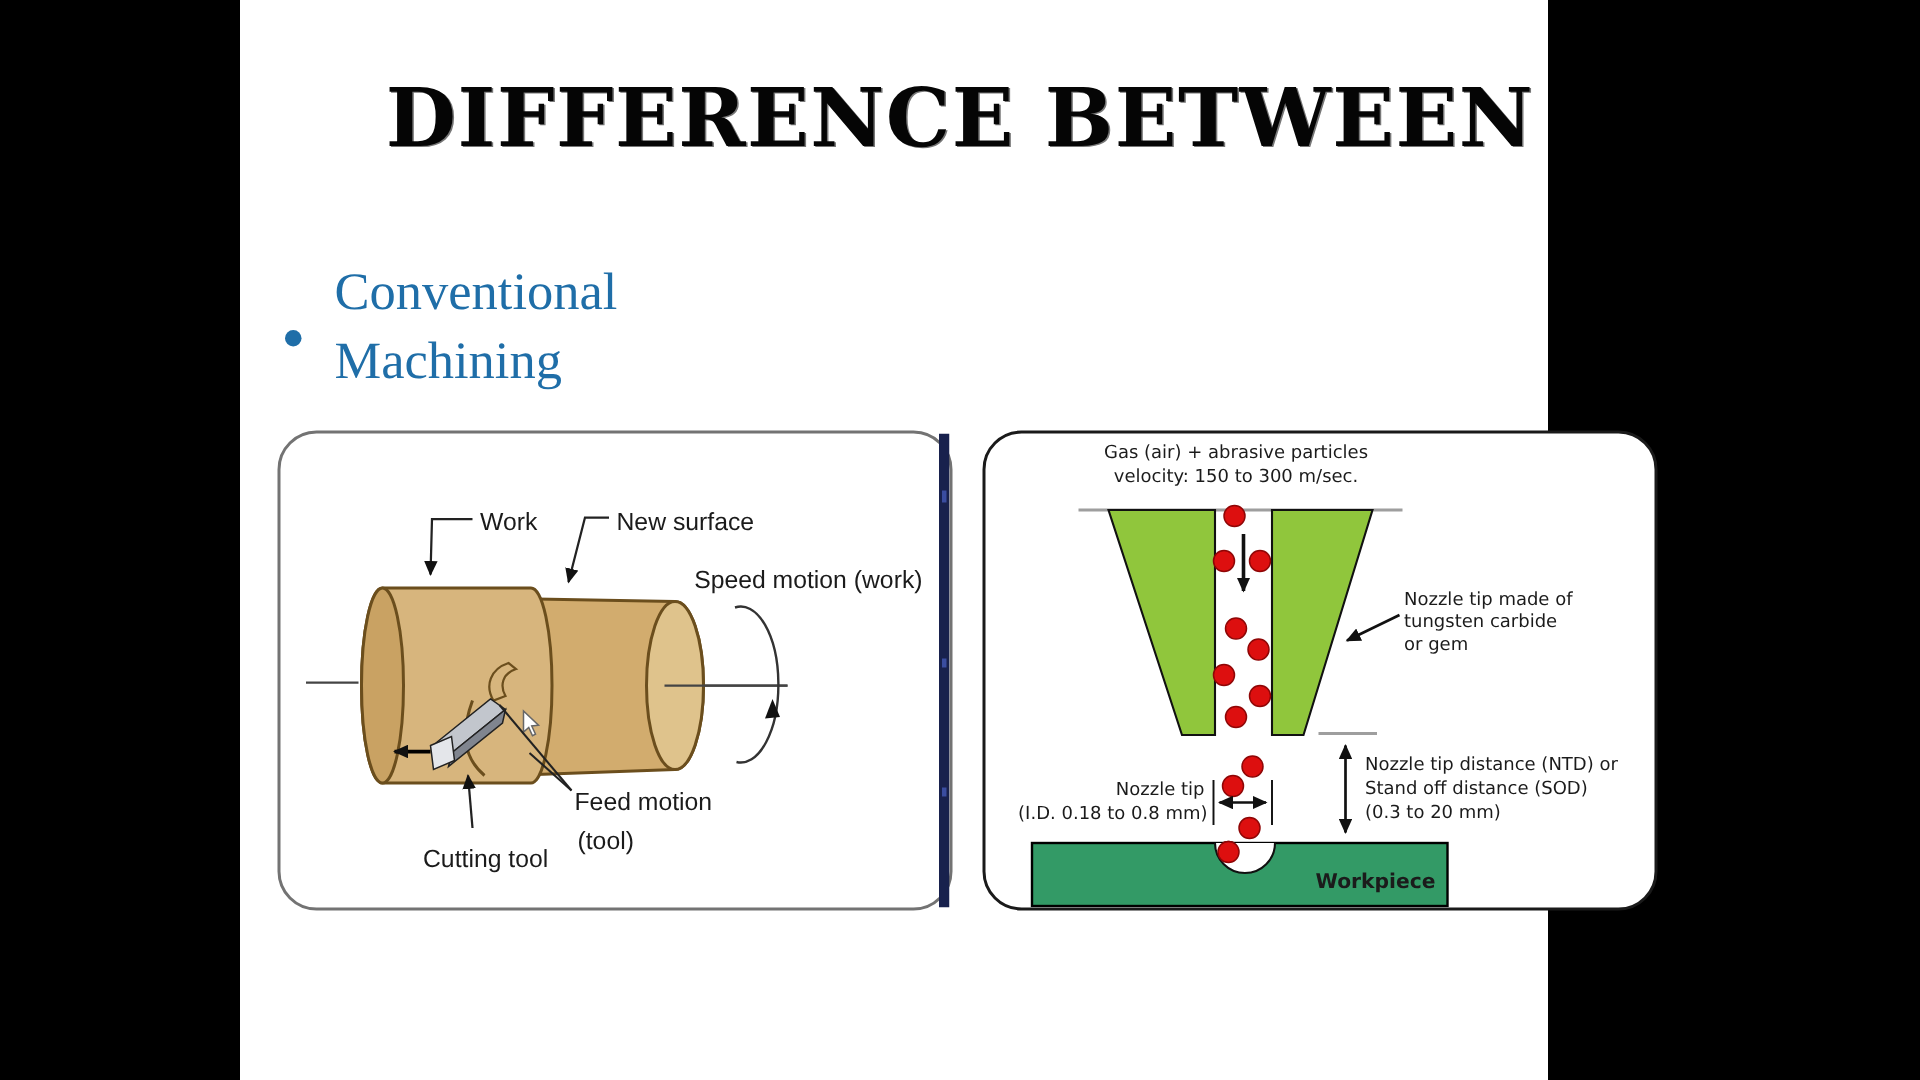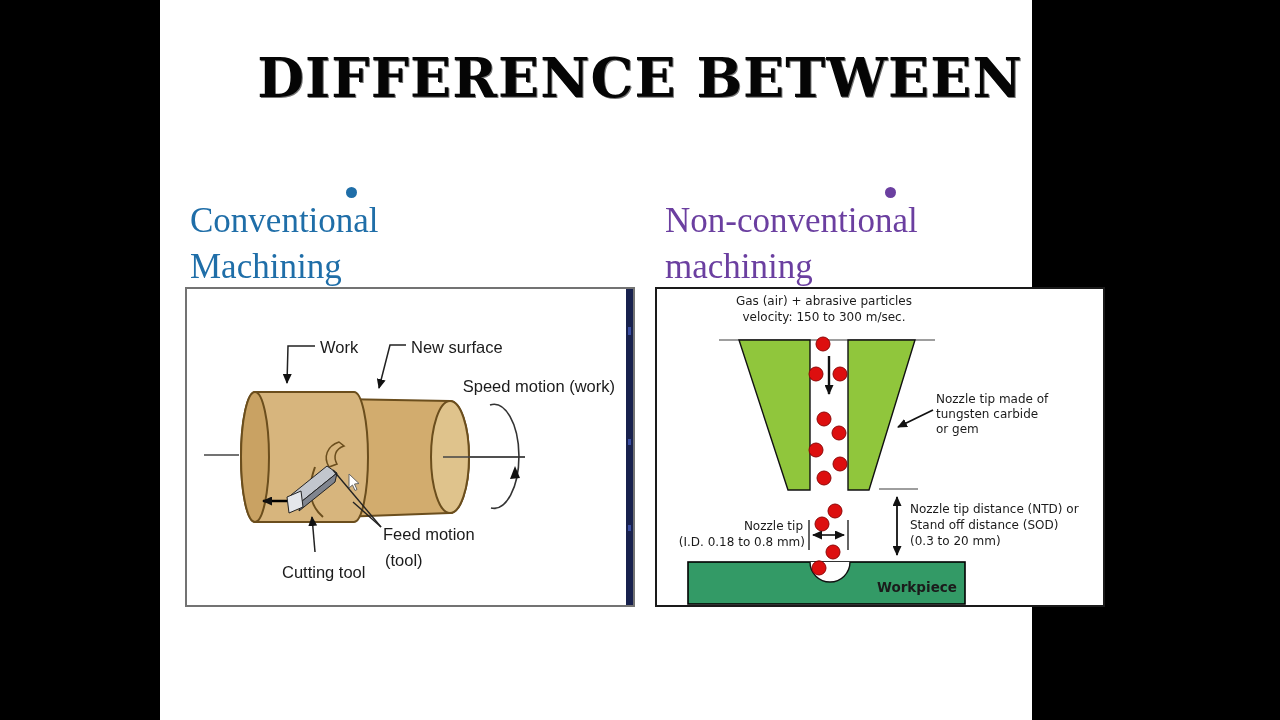--- a/index.html
+++ b/index.html
@@ -5,31 +5,31 @@
   html,body{margin:0;padding:0;background:#000;}
   #stage{position:relative;width:1280px;height:720px;background:#000;overflow:hidden;
          font-family:"Liberation Sans",sans-serif;}
   #slide{position:absolute;left:160px;top:0;width:872px;height:720px;background:#ffffff;}
 
   .title{position:absolute;left:0;top:46px;width:960px;text-align:center;
          font-family:"DejaVu Serif","Liberation Serif",serif;font-weight:bold;
          font-size:54px;letter-spacing:1px;color:#050505;
          text-shadow:1px 1px 0 #777;}
 
-  .bullet{position:absolute;display:flex;align-items:flex-end;flex-direction:column;}
+  .bullet{position:absolute;display:flex;align-items:center;}
   .bullet .dot{width:11px;height:11px;border-radius:50%;margin-top:15px;flex:0 0 auto;}
   .bullet .txt{font-family:"Liberation Serif","DejaVu Serif",serif;font-size:35px;line-height:46px;}
   .bullet-left{left:30px;top:172px;}
   .bullet-left .dot{background:#1f6ea8;margin-right:22px;}
   .bullet-left .txt{color:#1f6ea8;}
   .bullet-right{left:505px;top:172px;}
   .bullet-right .dot{background:#6b3fa0;margin-right:22px;}
   .bullet-right .txt{color:#6b3fa0;}
 
-  .panel{position:absolute;top:287px;width:450px;height:320px;background:#fff;box-sizing:border-box;}
+  .panel{position:absolute;top:287px;width:450px;height:320px;background:#fff;box-sizing:border-box;border-radius:26px;}
   #panel-left{left:25px;border:2px solid #737373;}
   #panel-right{left:495px;border:2px solid #1a1a1a;}
   .panel svg{display:block;}
 
   text{fill:#1b1b1b;}
   .lbl{font-family:"Liberation Sans",sans-serif;font-size:16.5px;}
   .rlbl{font-family:"DejaVu Sans",sans-serif;font-size:12px;}
   .rlbl-b{font-family:"DejaVu Sans",sans-serif;font-size:13.5px;font-weight:bold;}
 </style>
 </head>
@@ -44,27 +44,20 @@
     <div class="title">DIFFERENCE BETWEEN</div>
 
     <div class="bullet bullet-left">
       <span class="dot"></span>
       <div class="txt">
         <div>Conventional</div>
         <div>Machining</div>
       </div>
     </div>
 
-    <div class="bullet bullet-right">
-      <span class="dot"></span>
-      <div class="txt">
-        <div>Non-conventional</div>
-        <div>machining</div>
-      </div>
-    </div>
 
     <div id="panel-left" class="panel">
       <svg width="446" height="316" viewBox="0 0 446 316">
         <defs>
           <marker id="arr" markerUnits="userSpaceOnUse" markerWidth="11" markerHeight="9" refX="9" refY="4.5" orient="auto">
             <path d="M0,0 L10,4.5 L0,9 Z" fill="#111"></path>
           </marker>
         </defs>
 
         <rect x="439" y="0" width="7" height="316" fill="#18214d"></rect>

